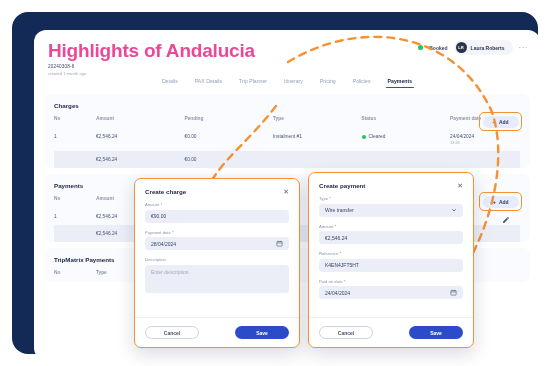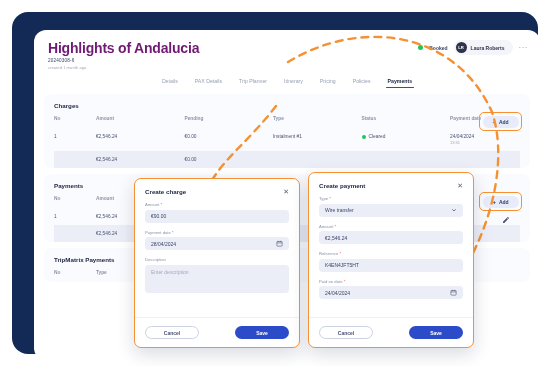--- a/index.html
+++ b/index.html
@@ -21,21 +21,21 @@
   .screen {
     position: absolute; left: 22px; top: 18px;
     width: 506px; height: 330px;
     background: #ffffff;
     border-radius: 12px;
     overflow: hidden;
   }
 
   
   .hdr { position: relative; padding: 10px 14px 0 14px; height: 46px; }
-  .title { font-size: 14px; font-weight: 700; color: #701a75; letter-spacing: -0.2px; }
+  .title { font-size: 19px; font-weight: 700; color: #ec4899; letter-spacing: -0.2px; }
   .ref { font-size: 4.6px; color: #3a4468; margin-top: 2px; letter-spacing: .2px; }
   .created { font-size: 4.2px; color: #a3a9bd; margin-top: 1.5px; }
 
   .hdr-right {
     position: absolute; right: 12px; top: 10px;
     display: flex; align-items: center; gap: 6px;
   }
   .status-dot { width: 5px; height: 5px; border-radius: 50%; background: #20c45f; }
   .status-txt { font-size: 5px; color: #3a4468; font-weight: 600; }
   .user-chip {

